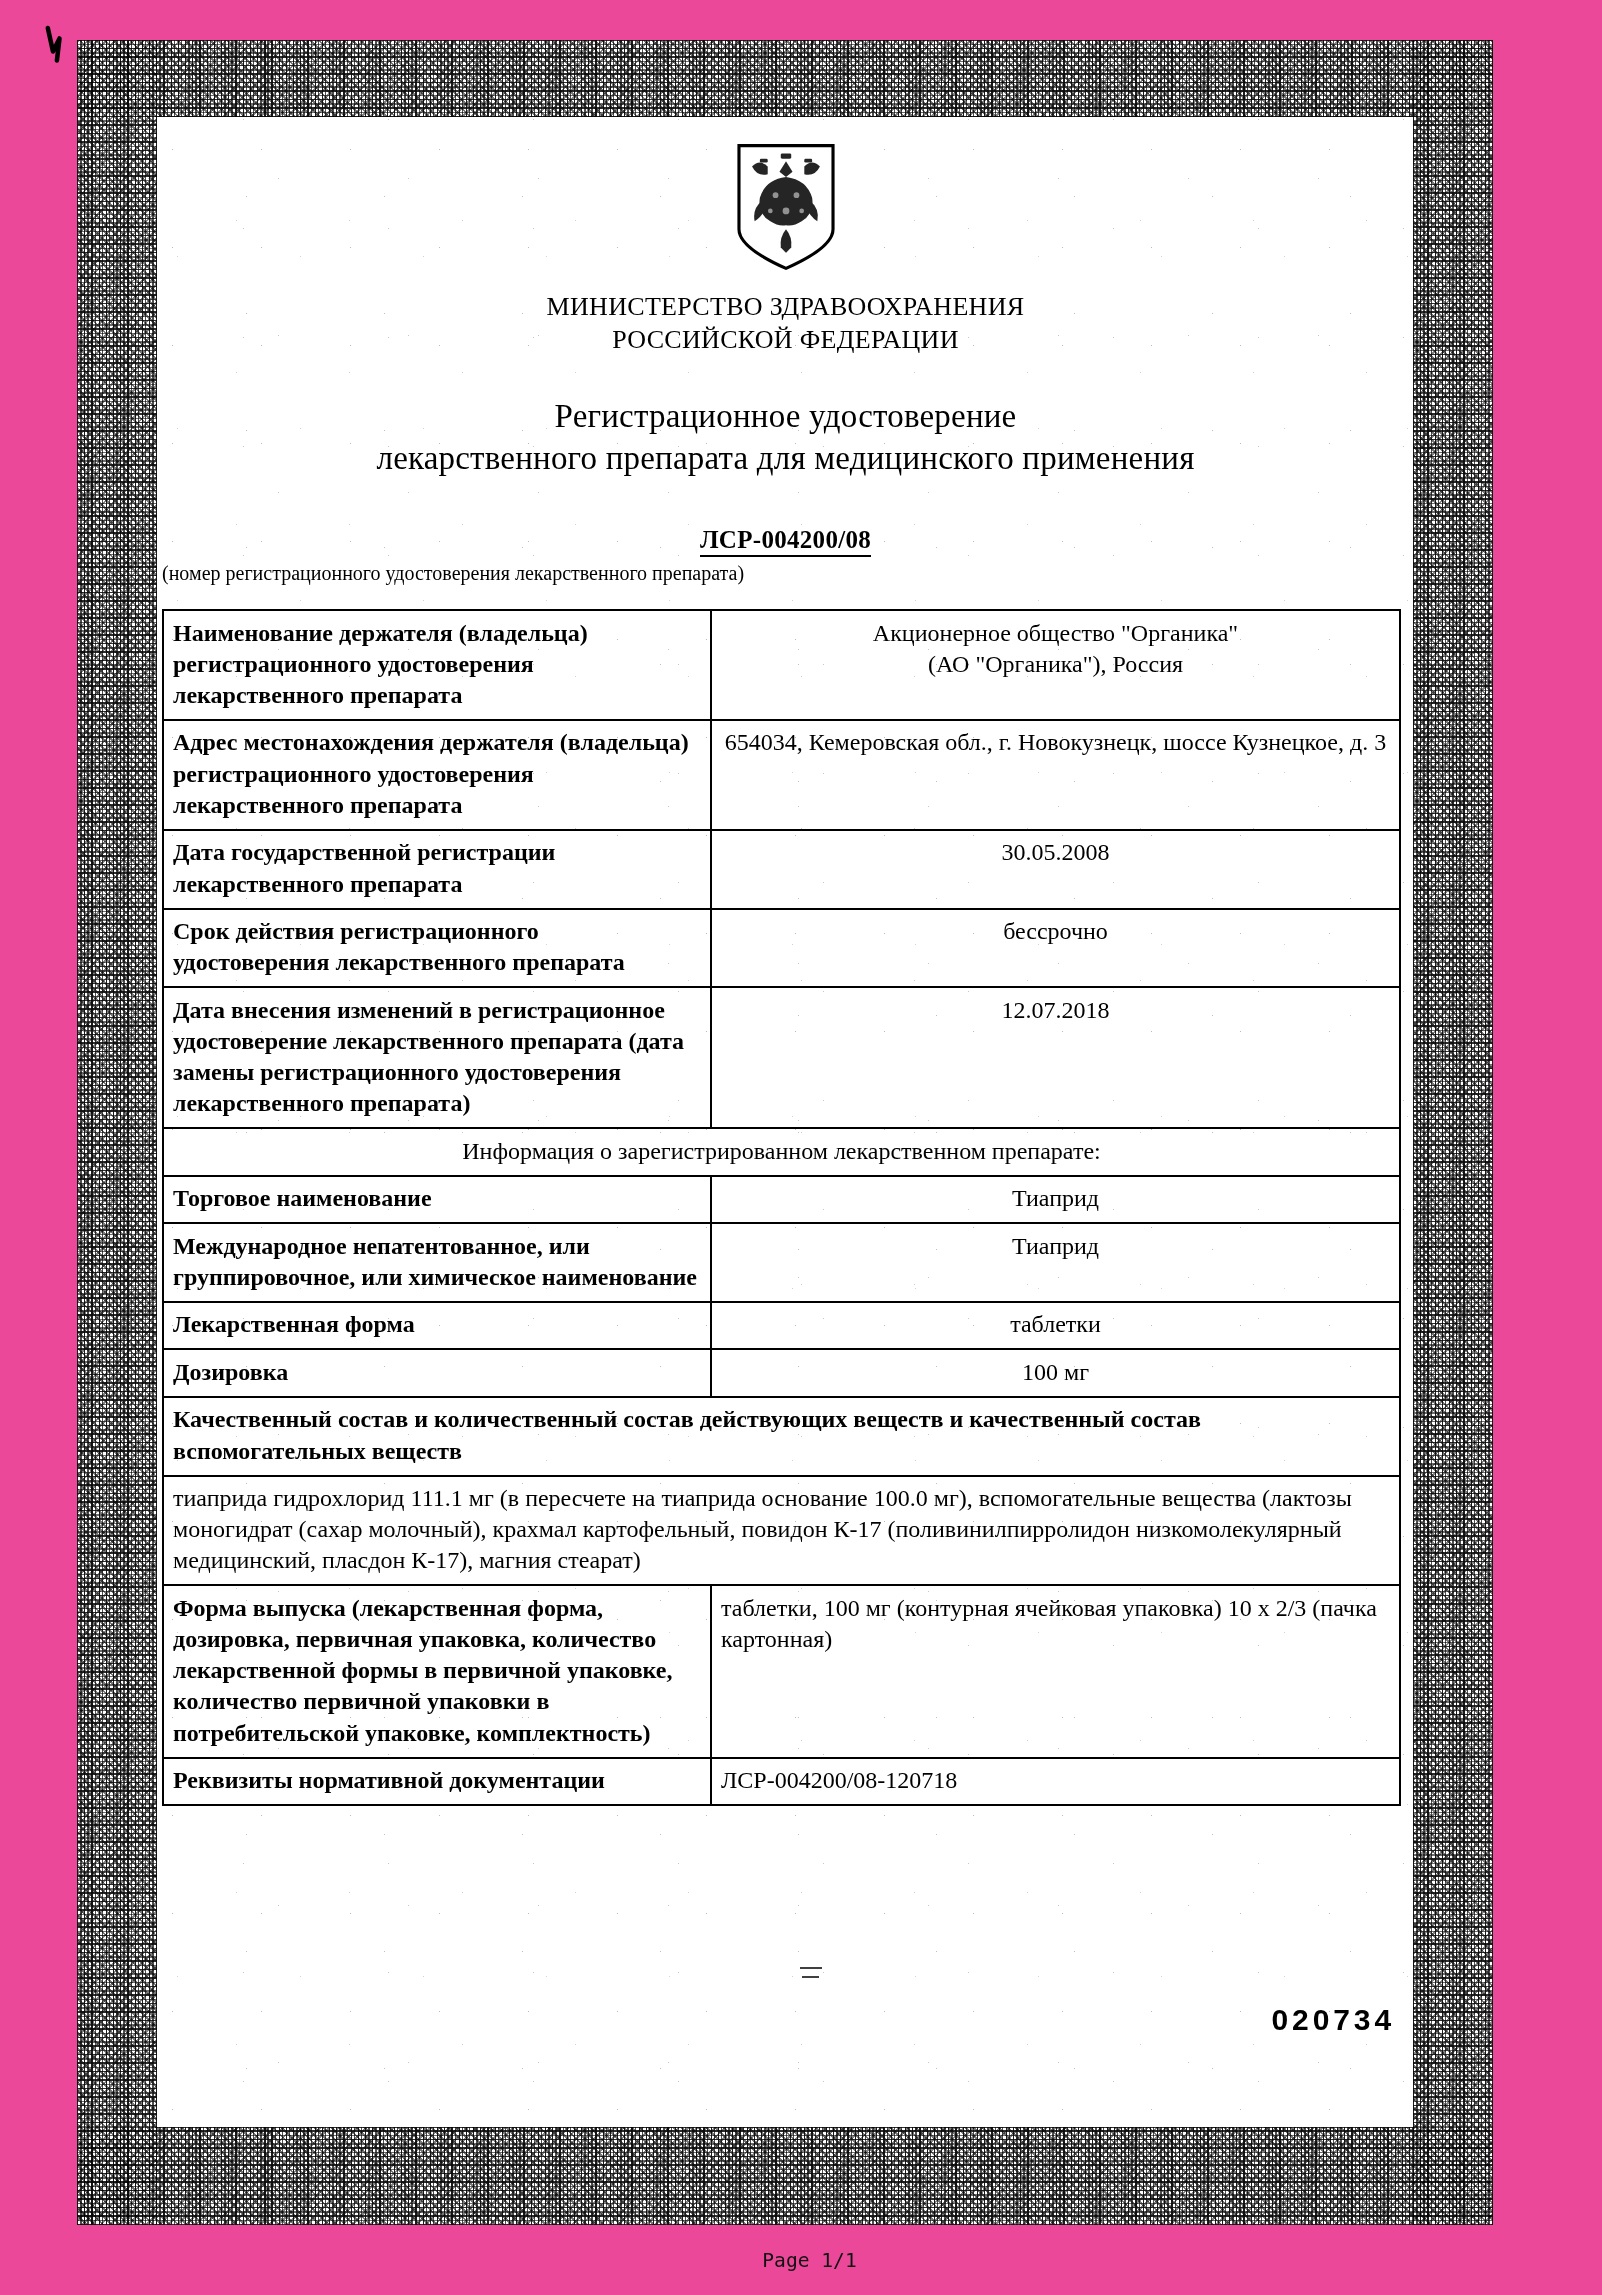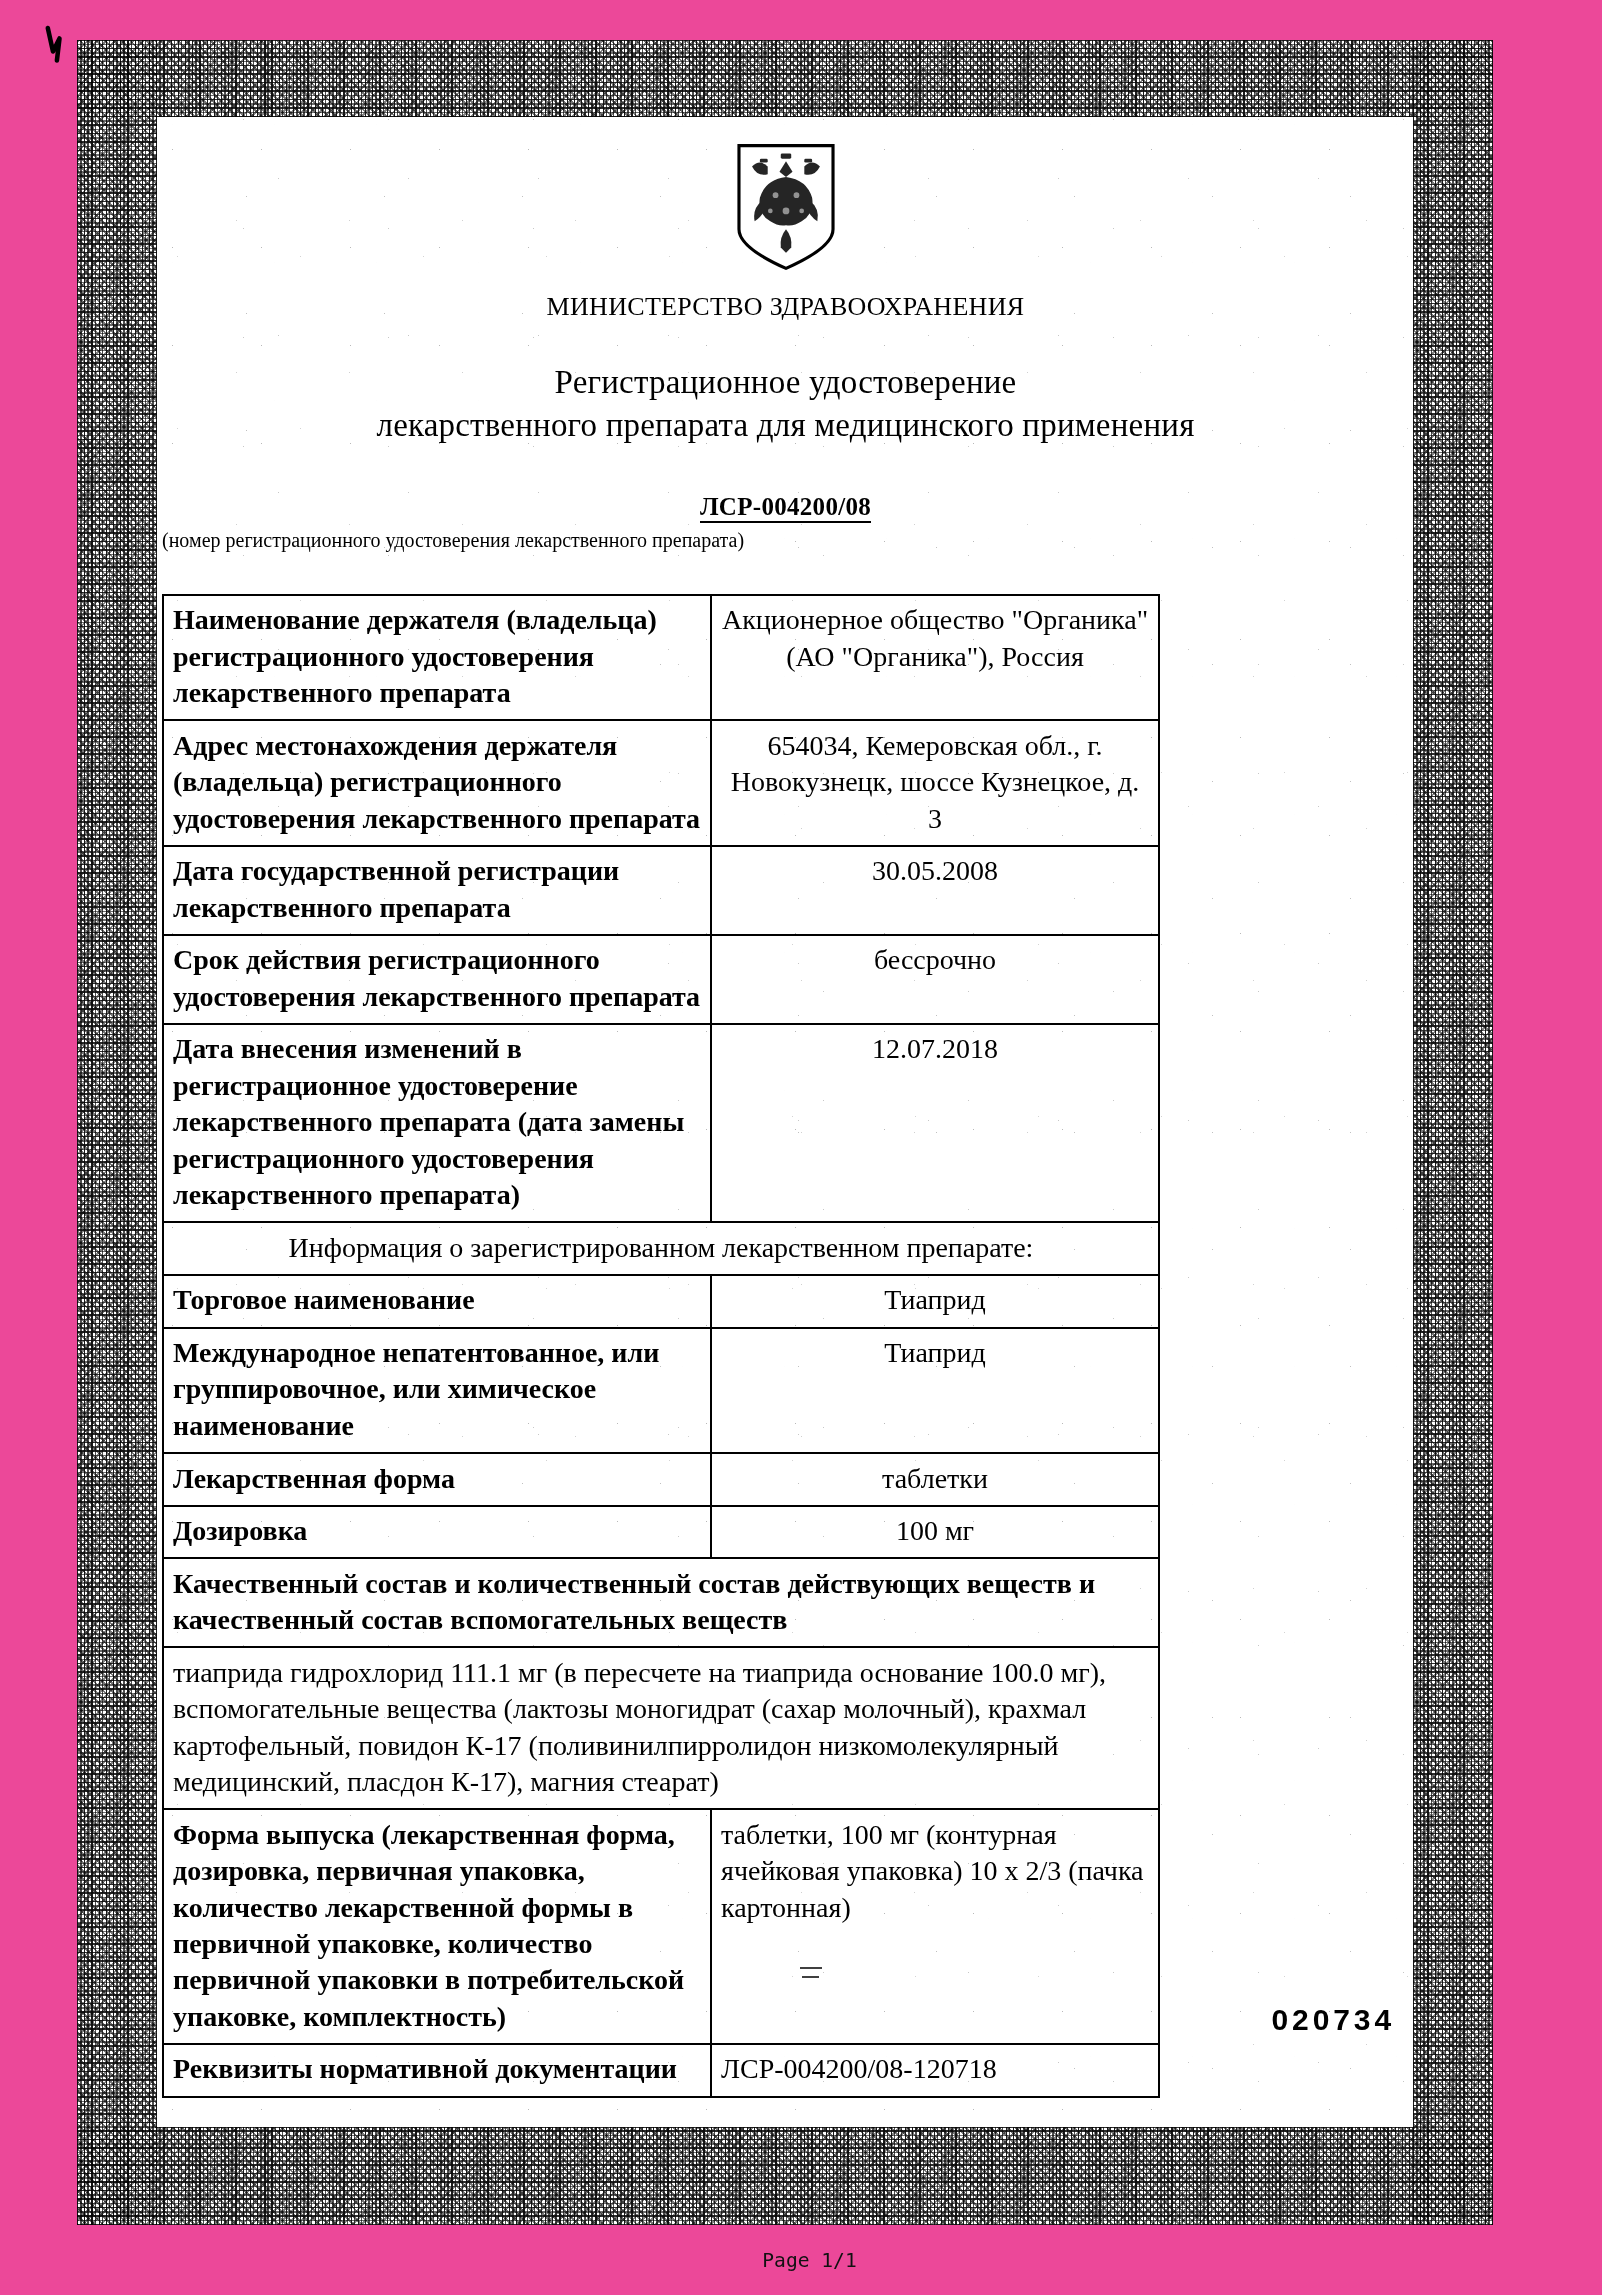--- a/index.html
+++ b/index.html
@@ -140,25 +140,25 @@
     padding-bottom: 1.3px;
   }
   .reg-caption {
     text-align: left;
     margin-top: 7.8px;
     font-size: 20px;
   }
 
   
   table.reg-table {
-    margin-top: 42px;
-    width: 998px;
+    margin-top: 24px;
+    width: 1239px;
     border-collapse: collapse;
     table-layout: fixed;
-    font-size: 28px;
+    font-size: 24px;
   }
   table.reg-table td {
     border: 2px solid #000;
     padding: 6.5px 9px 7.8px 9px;
     vertical-align: top;
     line-height: 1.30;
   }
   td.label {
     width: 528px;
     font-weight: bold;
@@ -263,20 +263,21 @@
             <circle cx="50" cy="40" r="2.2"></circle>
             <circle cx="42" cy="52" r="2.6"></circle>
             <circle cx="30" cy="52" r="1.8"></circle>
             <circle cx="54" cy="52" r="1.8"></circle>
           </g>
         </svg>
       </div>
 
       <div class="ministry">
         <div>МИНИСТЕРСТВО ЗДРАВООХРАНЕНИЯ</div>
+        <div>РОССИЙСКОЙ ФЕДЕРАЦИИ</div>
       </div>
 
       <div class="doc-title">
         <div>Регистрационное удостоверение</div>
         <div>лекарственного препарата для медицинского применения</div>
       </div>
 
       <div class="reg-number">
         <span>ЛСР-004200/08</span>
       </div>

